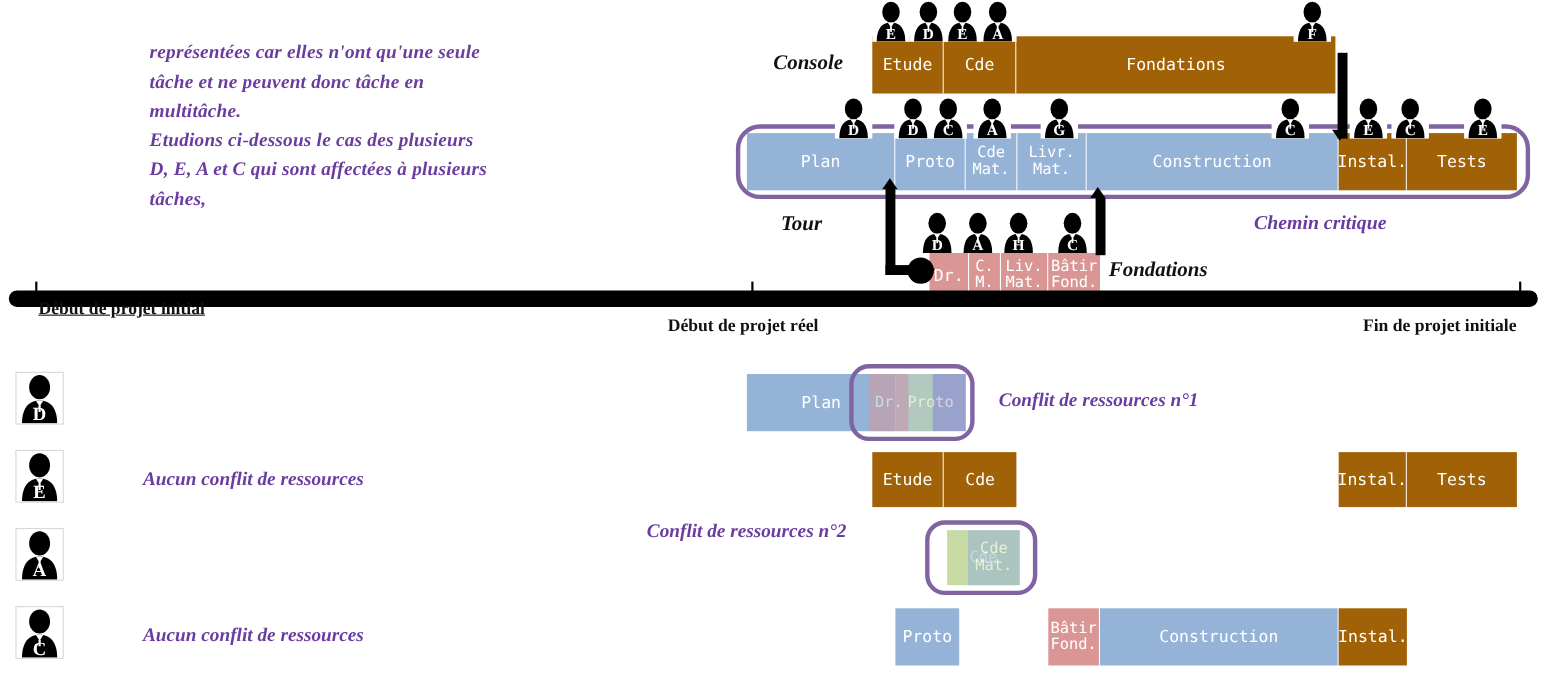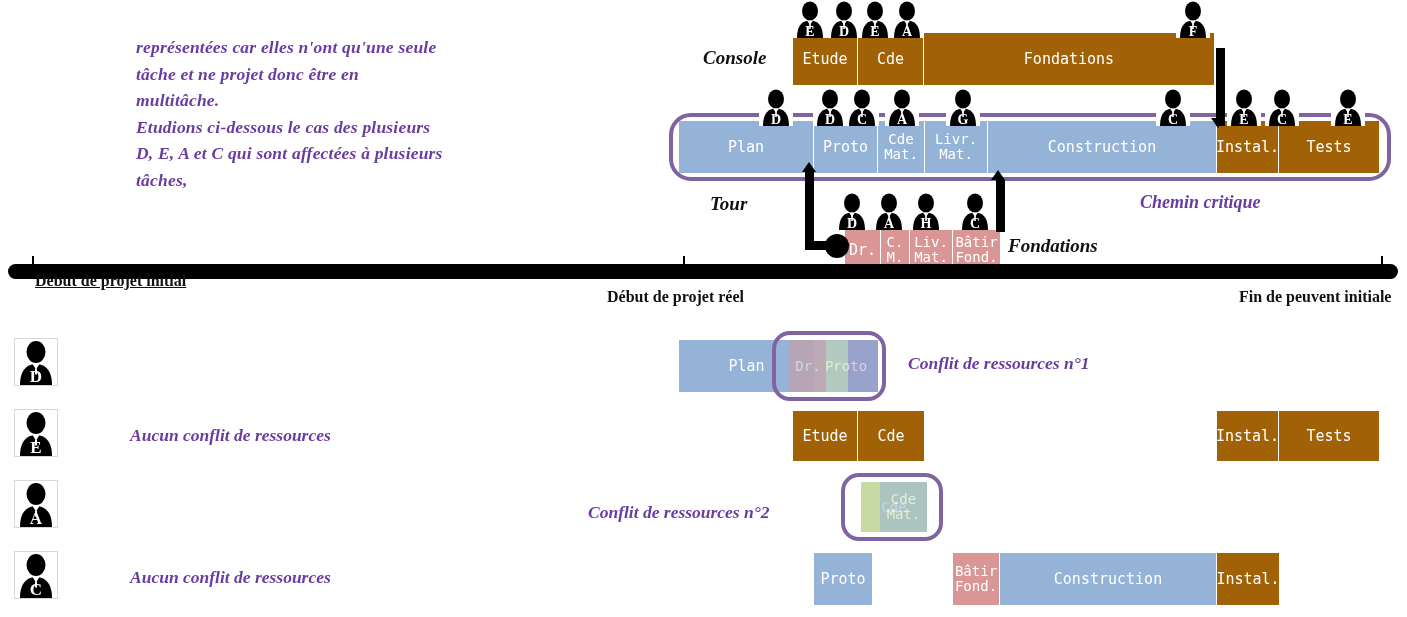--- a/index.html
+++ b/index.html
@@ -113,21 +113,21 @@
   .ovl{position:absolute;box-sizing:border-box;opacity:.55;
     color:#fff;font-family:"DejaVu Sans Mono","Liberation Mono",monospace;
     font-size:14px;display:flex;align-items:center;justify-content:center;
     text-align:center;white-space:pre-line;line-height:15px;}
 </style>
 </head>
 <body>
 
 <div class="abs" id="intro">
   <p>représentées car elles n'ont qu'une seule</p>
-  <p>tâche et ne projet donc être en</p>
+  <p>tâche et ne peuvent donc tâche en</p>
   <p>multitâche.</p>
   <p>Etudions ci-dessous le cas des plusieurs</p>
   <p>D, E, A et C qui sont affectées à plusieurs</p>
   <p>tâches,</p>
 </div>
 
 <div class="rowlabel" style="left:703px;top:47px;">Console</div>
 
 <div class="bar green" style="left:793px;top:33px;width:65px;height:52px;">Etude</div>
 <div class="bar green" style="left:858px;top:33px;width:66px;height:52px;">Cde</div>
@@ -337,21 +337,21 @@
 <div class="conn" style="left:1216px;top:48px;width:9px;height:78px;"></div>
 <div class="arrowhead ah-down" style="left:1211px;top:118px;"></div>
 
 <div id="timeline-bar"></div>
 <div class="tick" style="left:32px;top:256px;height:20px;"></div>
 <div class="tick" style="left:683px;top:256px;height:20px;"></div>
 <div class="tick" style="left:1381px;top:256px;height:20px;"></div>
 
 <div class="tlabel" style="left:35px;top:272px;text-decoration:underline;">Début de projet initial</div>
 <div class="tlabel" style="left:607px;top:288px;">Début de projet réel</div>
-<div class="tlabel" style="left:1239px;top:288px;">Fin de peuvent initiale</div>
+<div class="tlabel" style="left:1239px;top:288px;">Fin de projet initiale</div>
 
 <div class="avatar" style="left:14px;top:338px;">
   <svg width="42" height="46" viewBox="0 0 42 46">
       <ellipse cx="21" cy="13" rx="9.5" ry="11" fill="#000"></ellipse>
       <path d="M5 46 C5 31 12 25 21 25 C30 25 37 31 37 46 Z" fill="#000"></path>
       <path d="M17.5 25 L21 30.5 L24.5 25 Z" fill="#fff"></path>
       <rect x="20" y="29.5" width="2" height="6" fill="#fff"></rect>
     </svg>
   <div class="pl">D</div>
 </div>
@@ -383,21 +383,21 @@
 
 <div class="avatar" style="left:14px;top:480px;">
   <svg width="42" height="46" viewBox="0 0 42 46">
       <ellipse cx="21" cy="13" rx="9.5" ry="11" fill="#000"></ellipse>
       <path d="M5 46 C5 31 12 25 21 25 C30 25 37 31 37 46 Z" fill="#000"></path>
       <path d="M17.5 25 L21 30.5 L24.5 25 Z" fill="#fff"></path>
       <rect x="20" y="29.5" width="2" height="6" fill="#fff"></rect>
     </svg>
   <div class="pl">A</div>
 </div>
-<div class="purple conflict-label" style="left:588px;top:502px;">Conflit de ressources n°2</div>
+<div class="purple conflict-label" style="left:588px;top:472px;">Conflit de ressources n°2</div>
 
 <div class="ovl" style="left:861px;top:482px;width:66px;height:50px;background:#c3d69b;opacity:.9;">Cde</div>
 <div class="ovl" style="left:880px;top:482px;width:47px;height:50px;background:#95b3d7;opacity:.55;">Cde
 Mat.</div>
 <div class="conflict-outline" style="left:841px;top:473px;width:102px;height:68px;"></div>
 
 <div class="avatar" style="left:14px;top:551px;">
   <svg width="42" height="46" viewBox="0 0 42 46">
       <ellipse cx="21" cy="13" rx="9.5" ry="11" fill="#000"></ellipse>
       <path d="M5 46 C5 31 12 25 21 25 C30 25 37 31 37 46 Z" fill="#000"></path>

